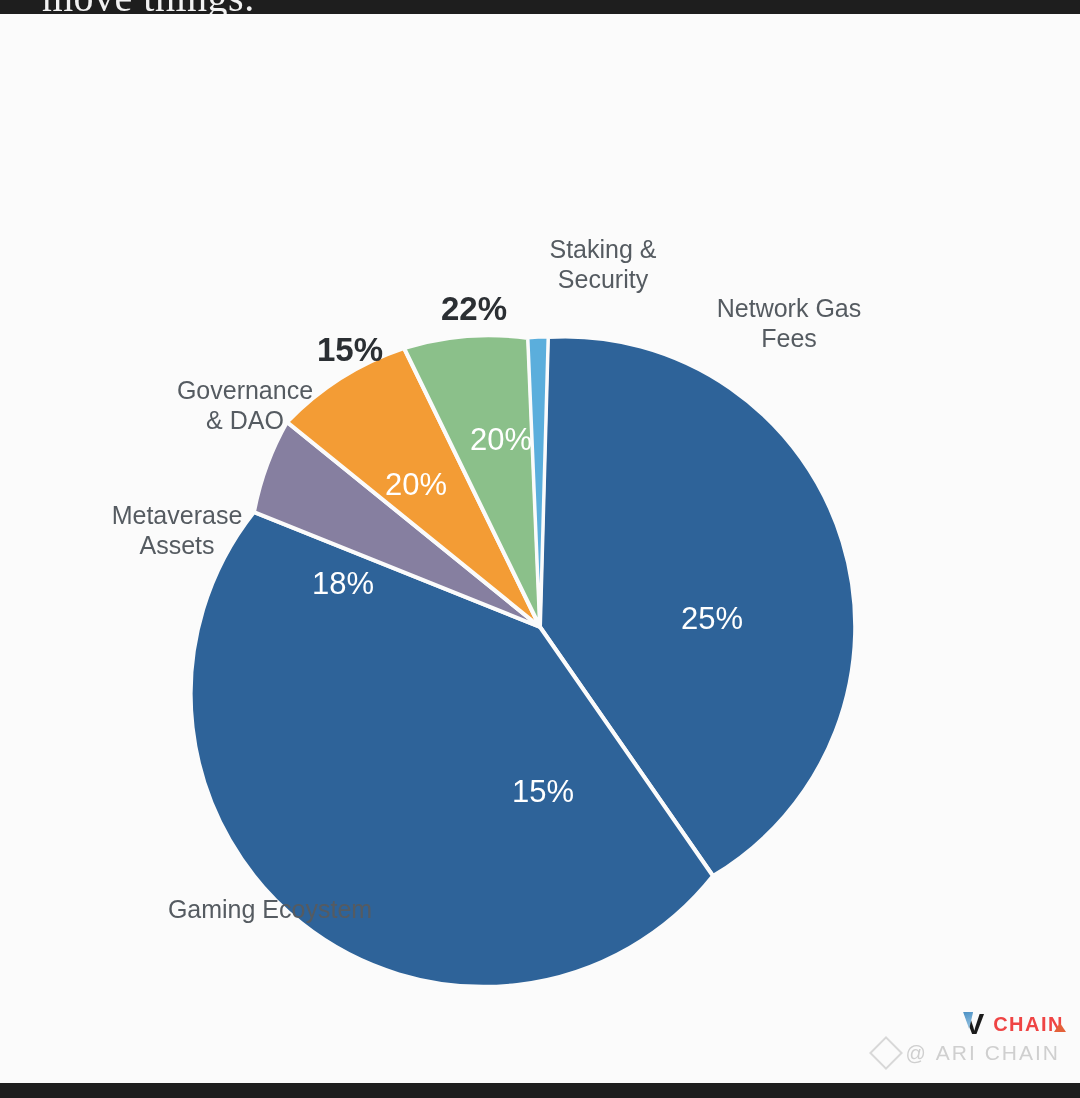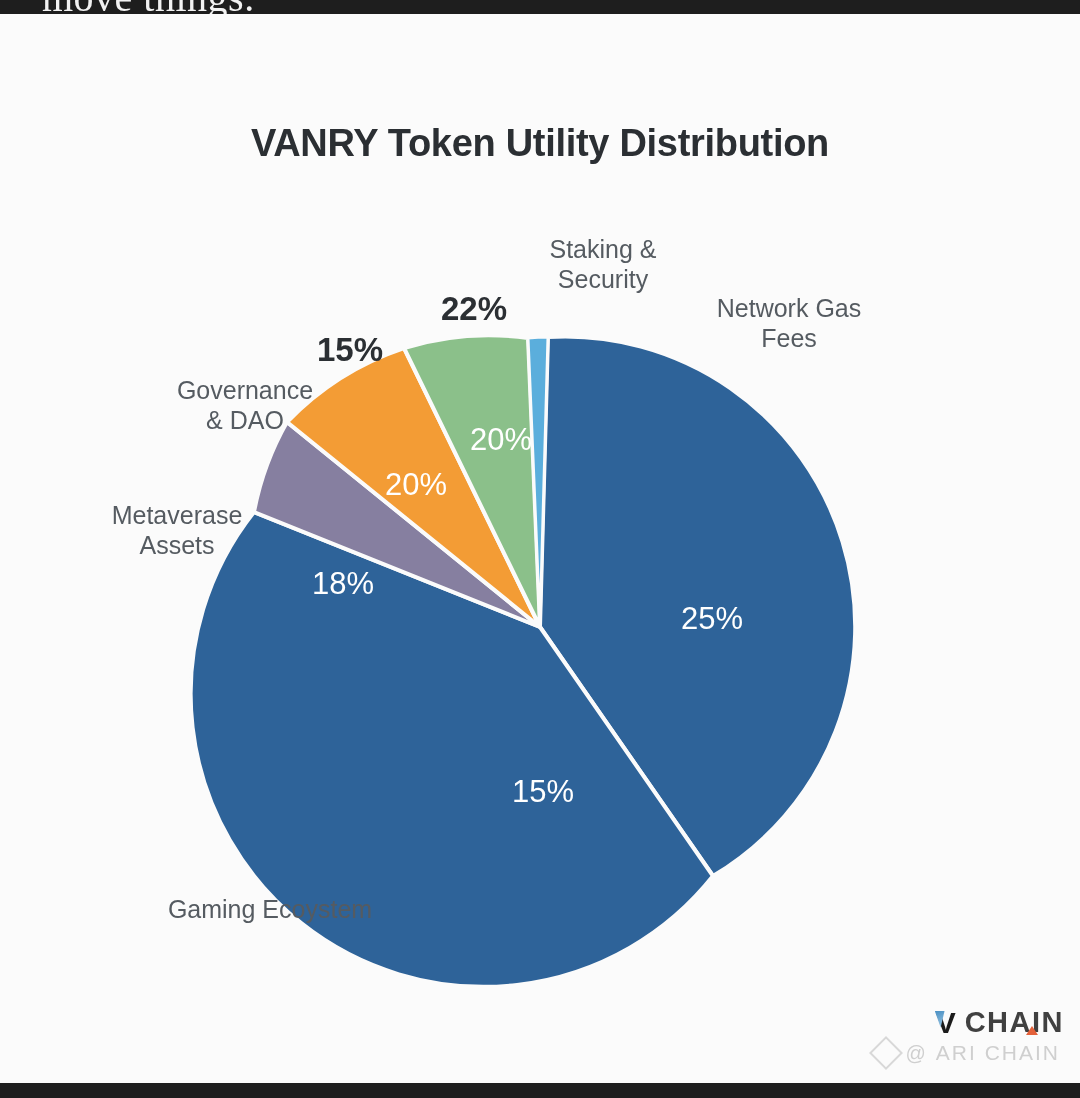--- a/index.html
+++ b/index.html
@@ -126,23 +126,23 @@
     content: "";
     position: absolute;
     left: -1px;
     top: 3px;
     width: 10px;
     height: 17px;
     background: linear-gradient(160deg, #4a90c4 0%, #9ec8e4 100%);
     clip-path: polygon(0 0, 100% 0, 60% 100%);
   }
   .brand-chain {
-    font-size: 29px;
-    font-weight: bold;
-    color: #404040;
+    font-size: 20px;
+    font-weight: bold;
+    color: #ef4444;
     letter-spacing: 1.5px;
     position: relative;
   }
   .brand-chain .dot-a {
     position: absolute;
     left: 61px;
     bottom: 4px;
     width: 0;
     height: 0;
     border-left: 6px solid transparent;
@@ -177,21 +177,20 @@
 <body>
 
 <div id="screen">
 
   <div class="top-cut">
     <div class="top-cut-text">move things.</div>
   </div>
 
   <div class="card">
 
-    <div class="chart-title">VANRY Token Utility Distribution</div>
 
     <div class="pie-wrap">
       <svg class="pie-svg" viewBox="0 0 1080 1069" xmlns="http://www.w3.org/2000/svg">
 
         <path d="M 540 613 L 548 323 A 290 290 0 0 1 713 862 Z" fill="#2E6399" stroke="#fbfbfb" stroke-width="4"></path>
 
         <path d="M 540 613 L 713 862 A 290 290 0 0 1 254 498 Z" fill="#2E6399" stroke="#fbfbfb" stroke-width="4"></path>
 
         <path d="M 540 613 L 254 498 A 290 290 0 0 1 287 408 Z" fill="#867FA0" stroke="#fbfbfb" stroke-width="4"></path>
 

